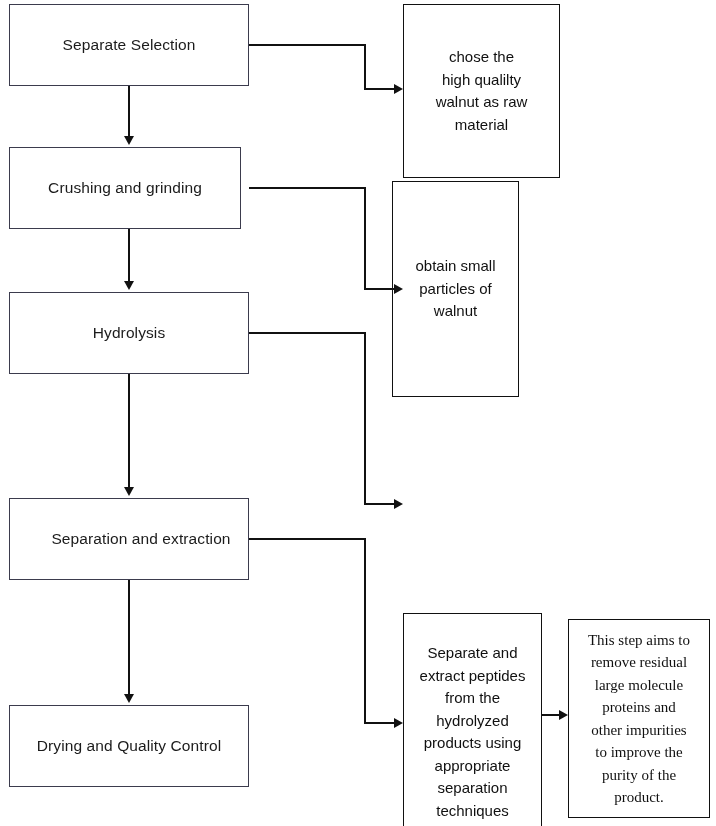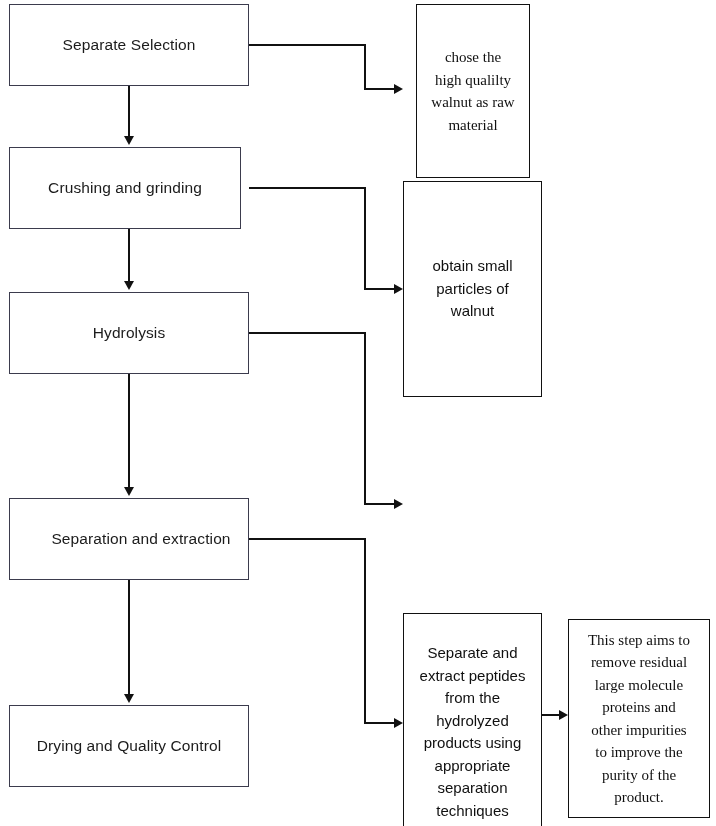--- a/index.html
+++ b/index.html
@@ -93,28 +93,28 @@
   </div>
 
   <div class="proc-box" style="left:9px; top:498px; width:240px; height:82px;padding-left:24px;">
     <span>Separation and extraction</span>
   </div>
 
   <div class="proc-box" style="left:9px; top:705px; width:240px; height:82px;">
     <span>Drying and Quality Control</span>
   </div>
 
-  <div class="note-box" style="left:416px; top:4px; width:114px; height:174px;font-family:Liberation Serif, serif;">
+  <div class="note-box" style="left:403px; top:4px; width:157px; height:174px;">
     <span>chose the
 high qualilty
 walnut as raw
 material</span>
   </div>
 
-  <div class="note-box" style="left:403px; top:181px; width:139px; height:216px;">
+  <div class="note-box" style="left:392px; top:181px; width:127px; height:216px;">
     <span>obtain small
 particles of
 walnut</span>
   </div>
 
 
   <div class="note-box tall-top" style="left:403px; top:613px; width:139px; height:216px;">
     <span>Separate and
 extract peptides
 from the

